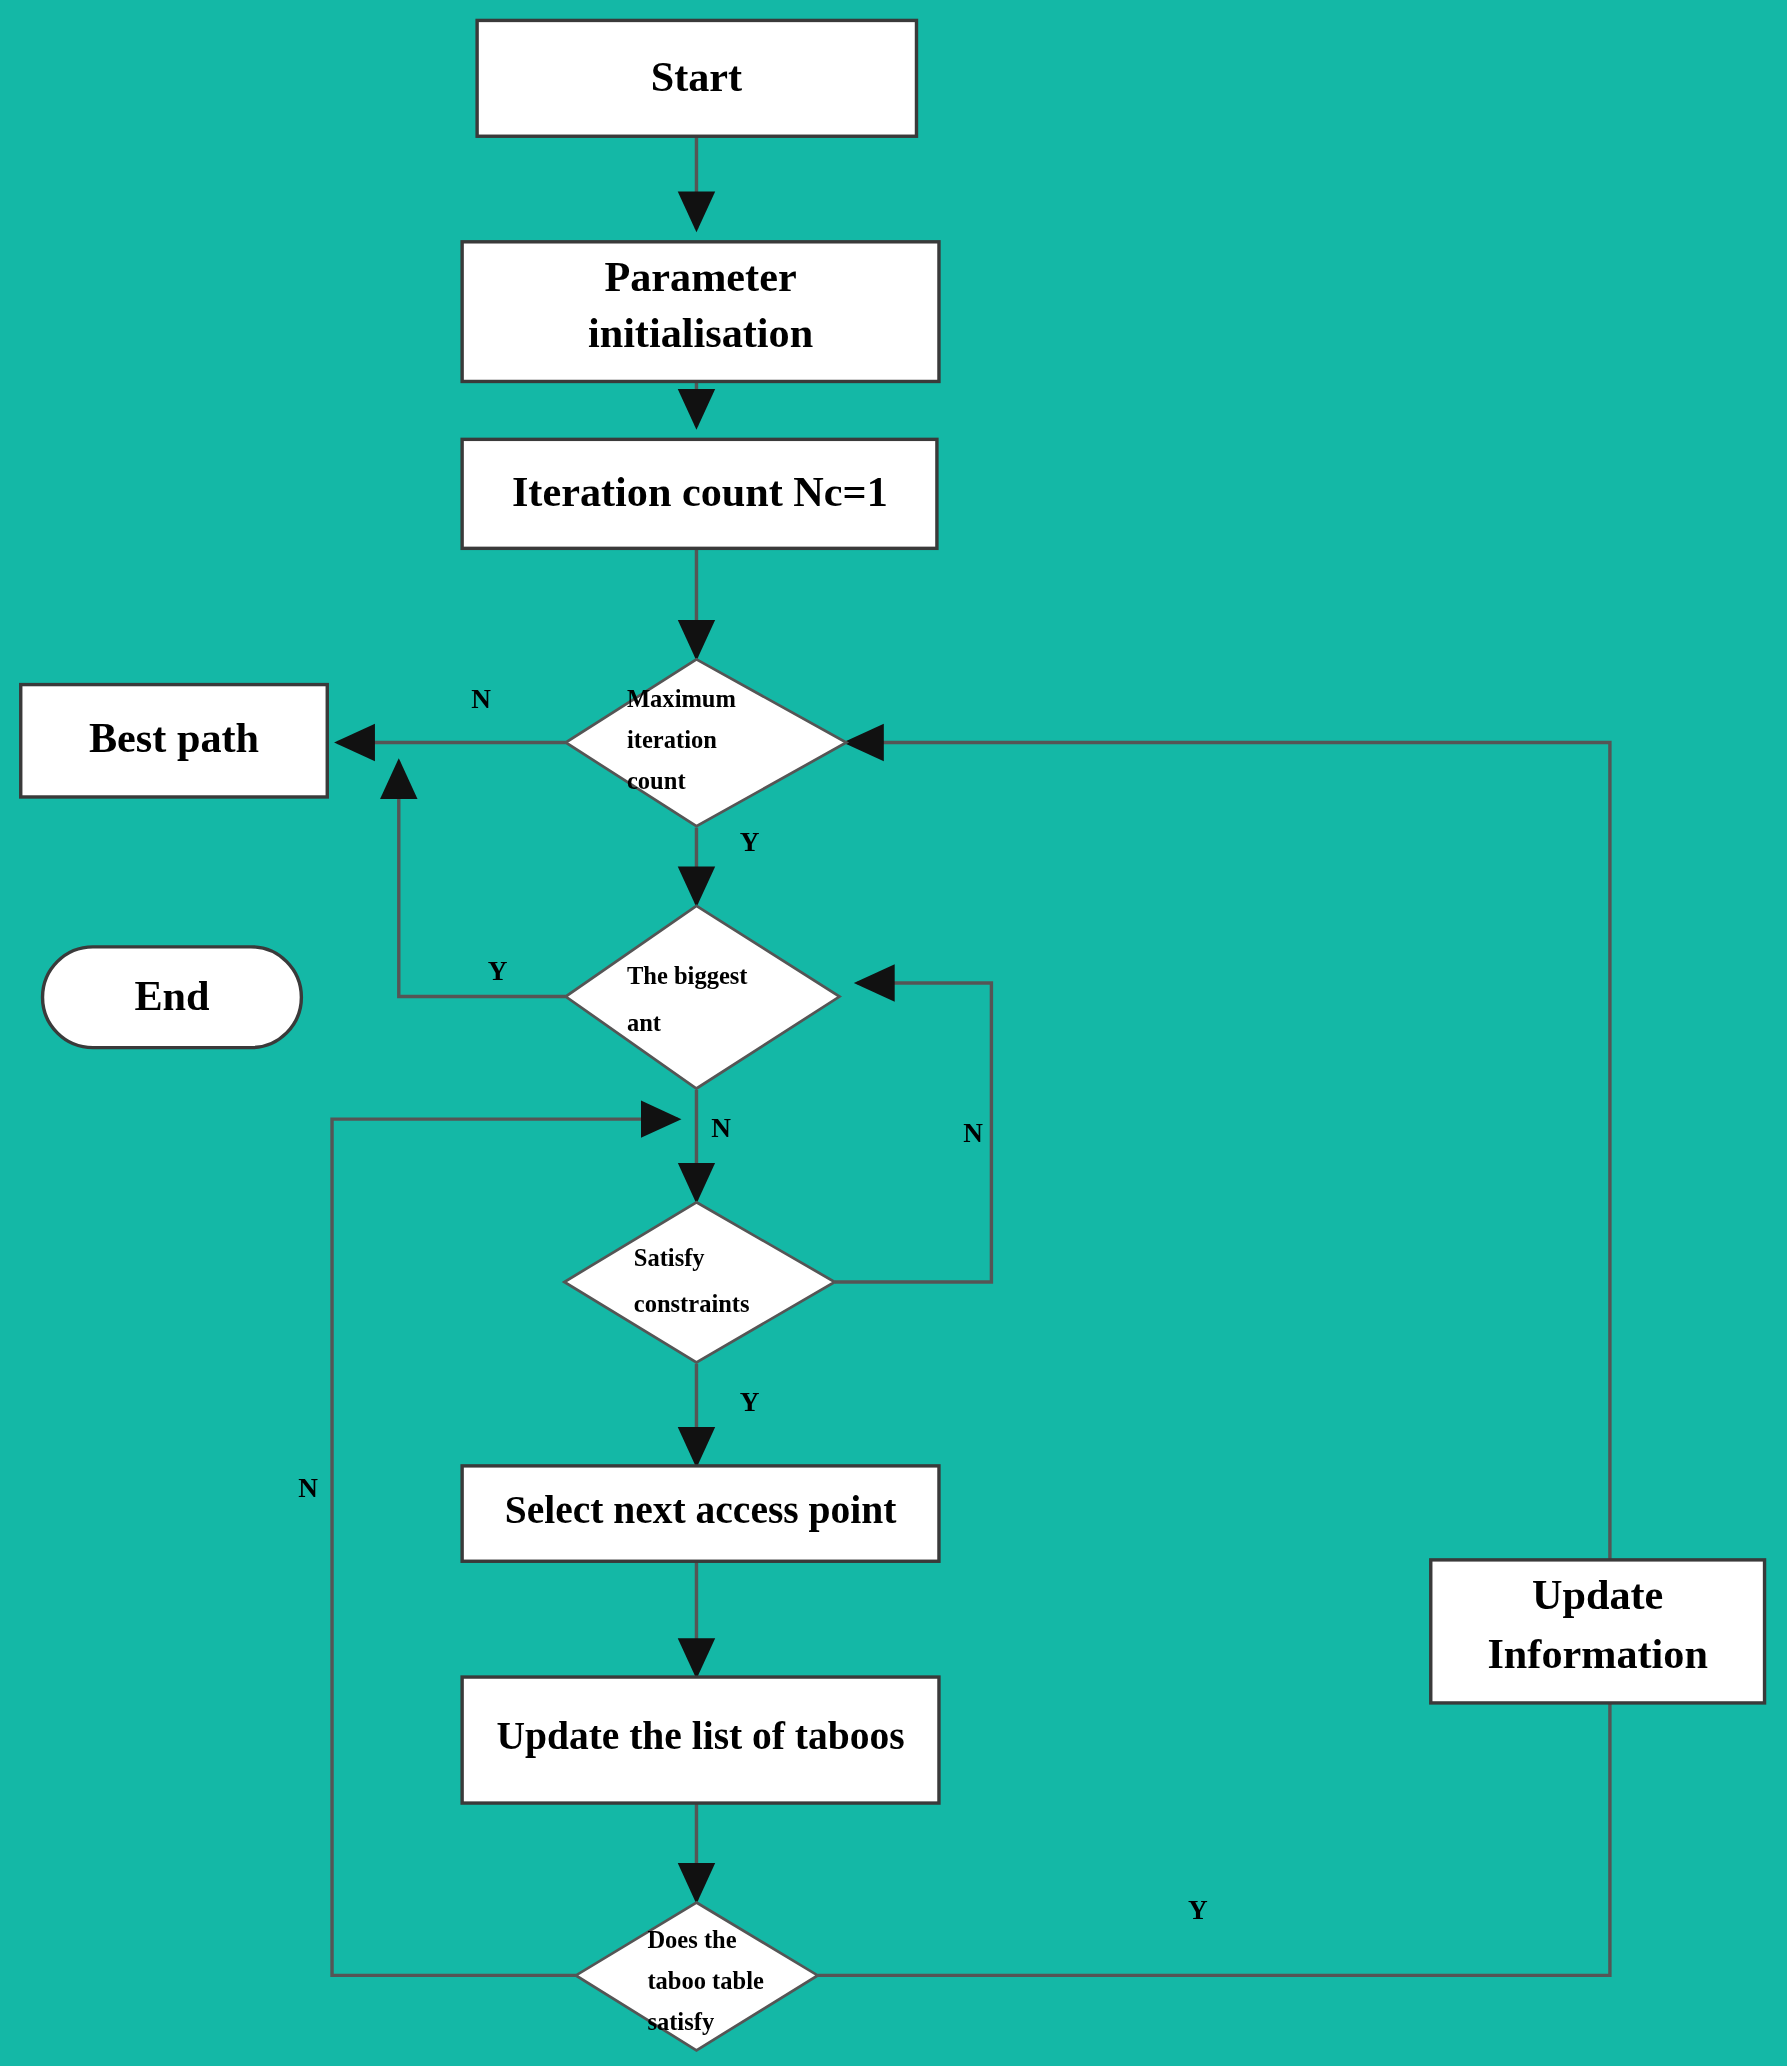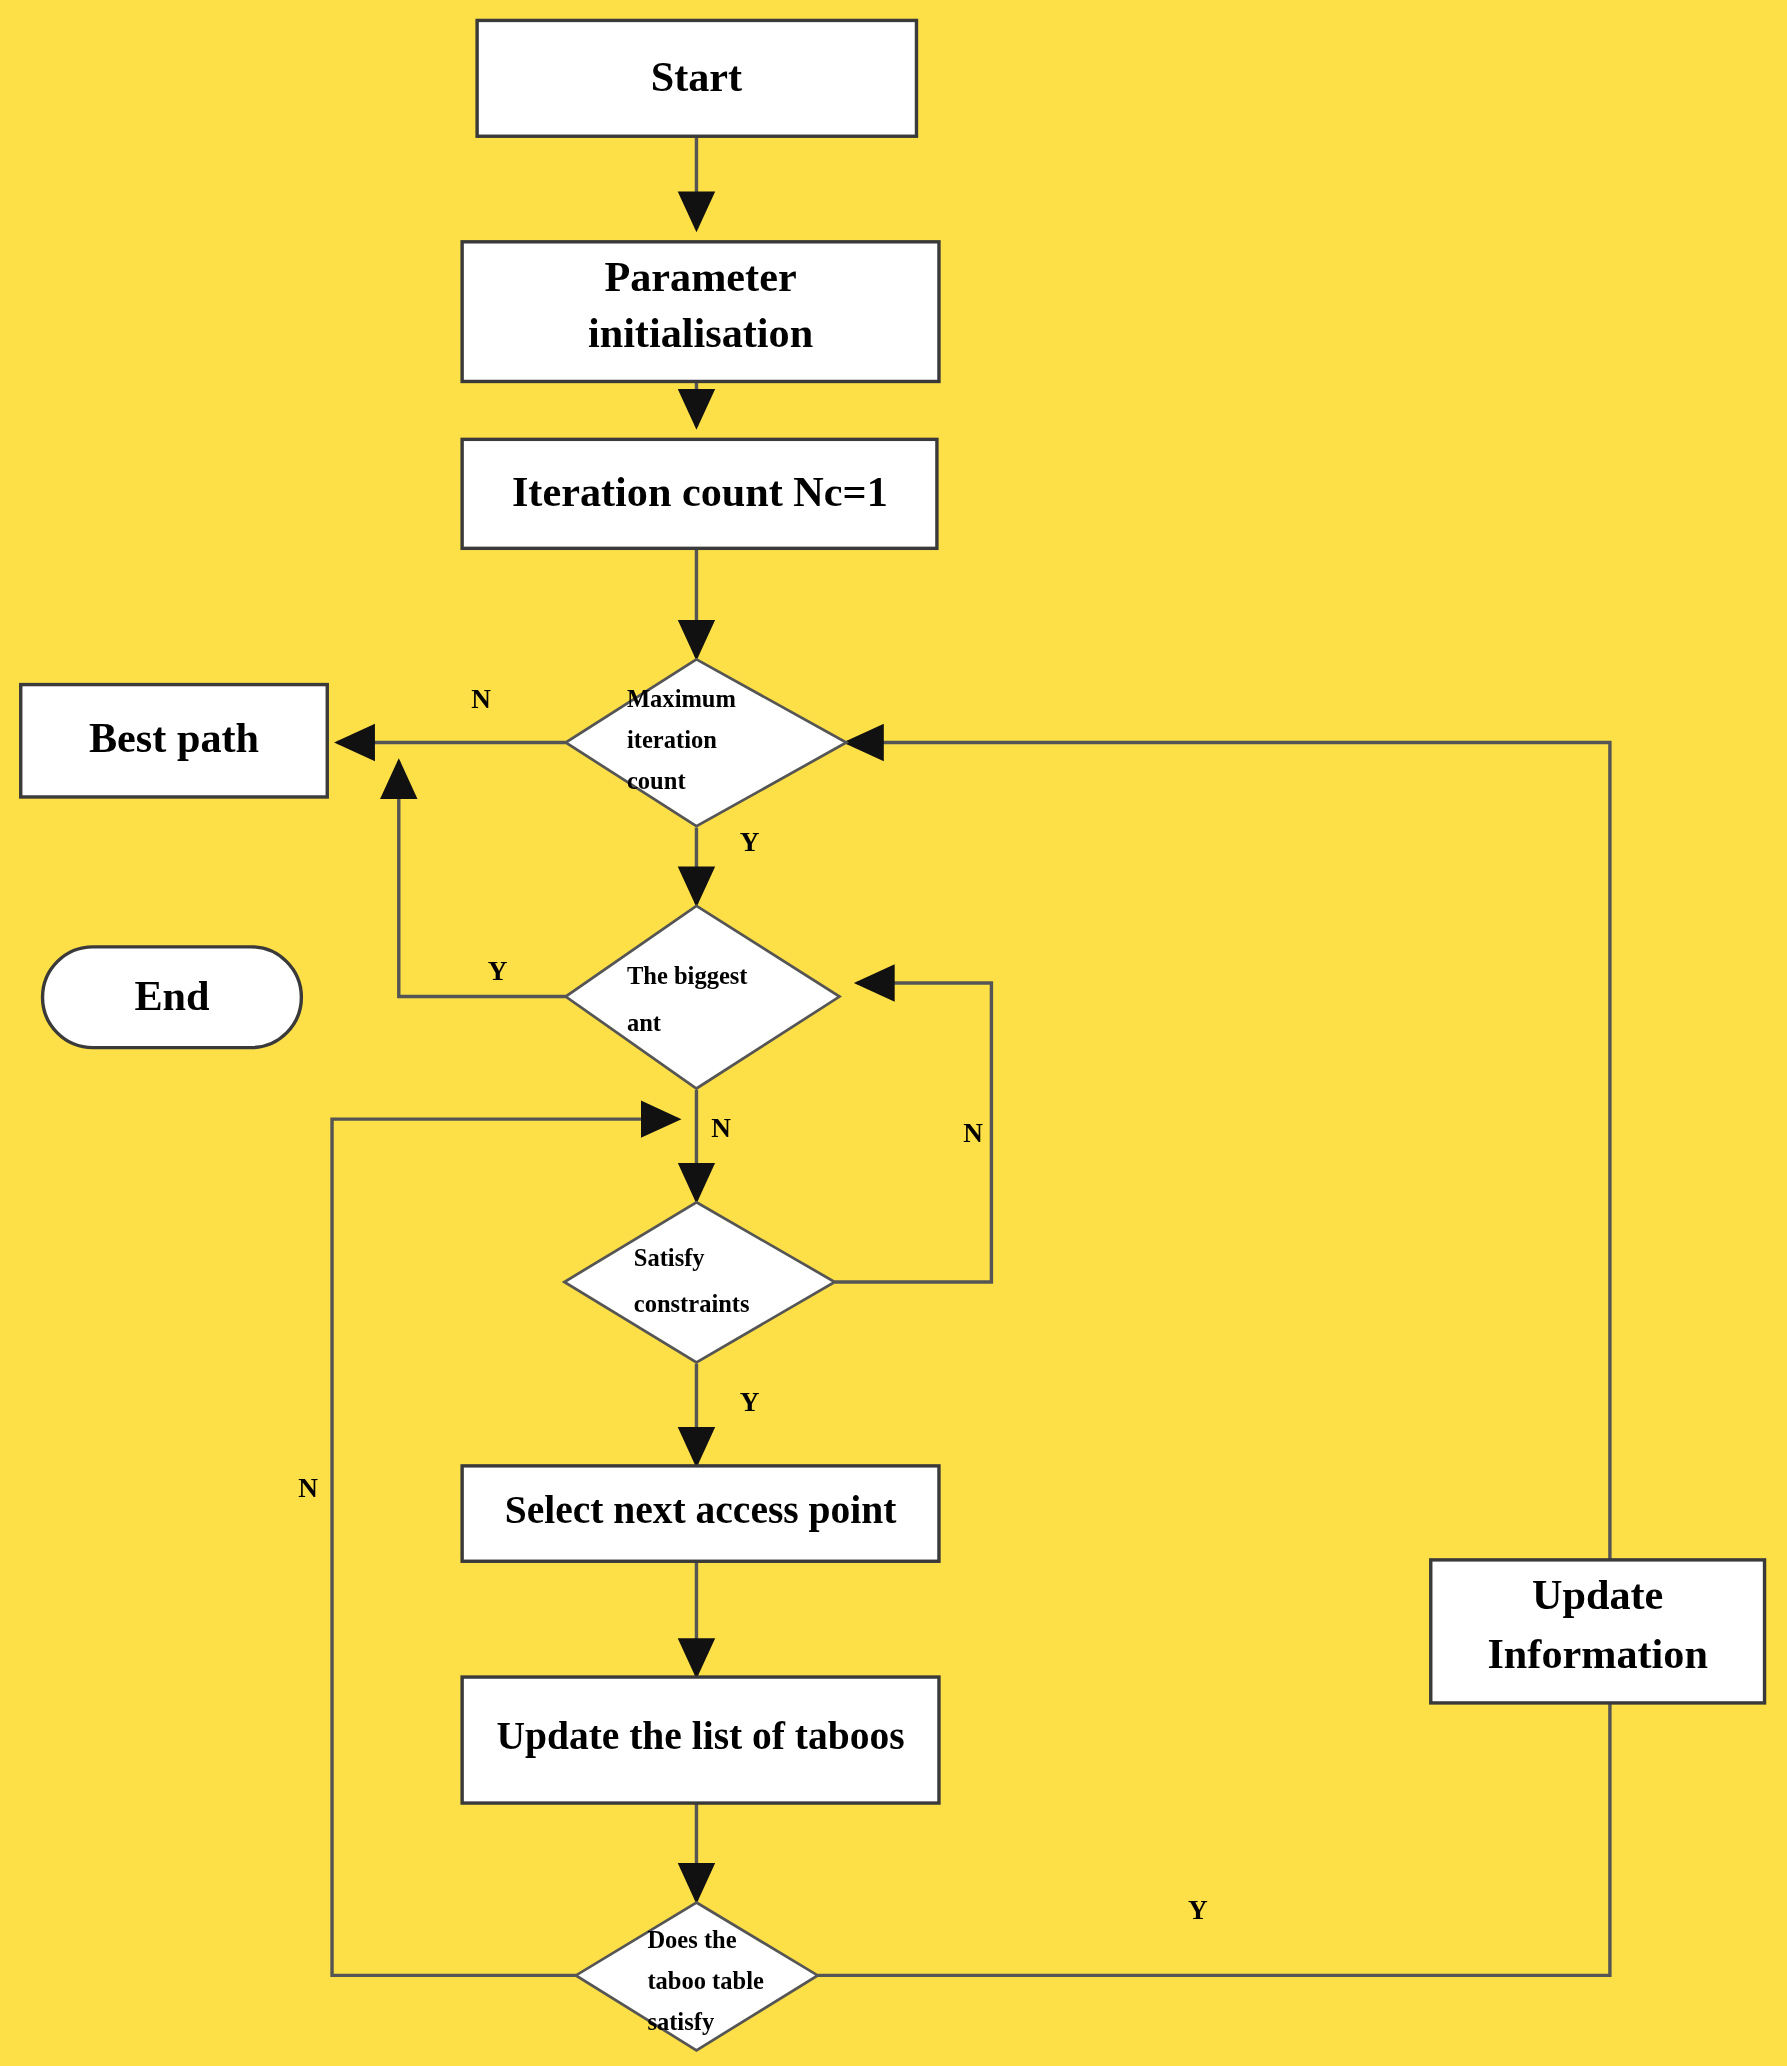--- a/index.html
+++ b/index.html
@@ -7,21 +7,21 @@
     padding: 0;
     background: #ffffff;
   }
   body {
     font-family: "Liberation Serif", "DejaVu Serif", serif;
   }
   #flowchart-root {
     position: relative;
     width: 1788px;
     height: 2066px;
-    background: #fde047;
+    background: #14b8a6;
     overflow: hidden;
   }
   svg.chart-canvas {
     position: absolute;
     inset: 0;
     width: 1788px;
     height: 2066px;
     display: block;
   }
   .node-shape {

